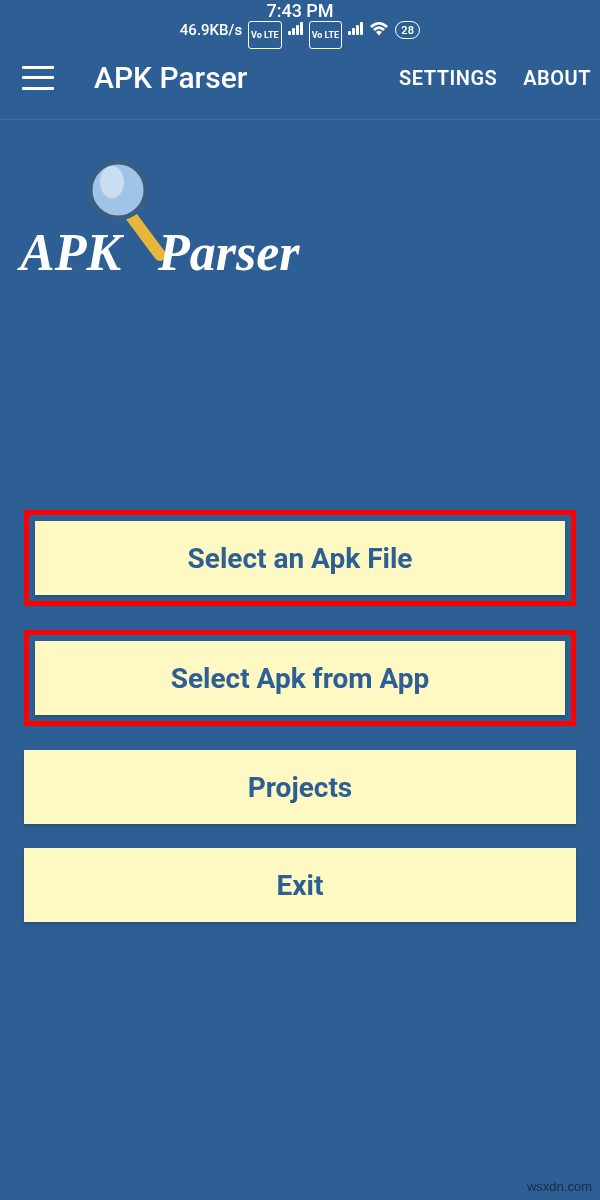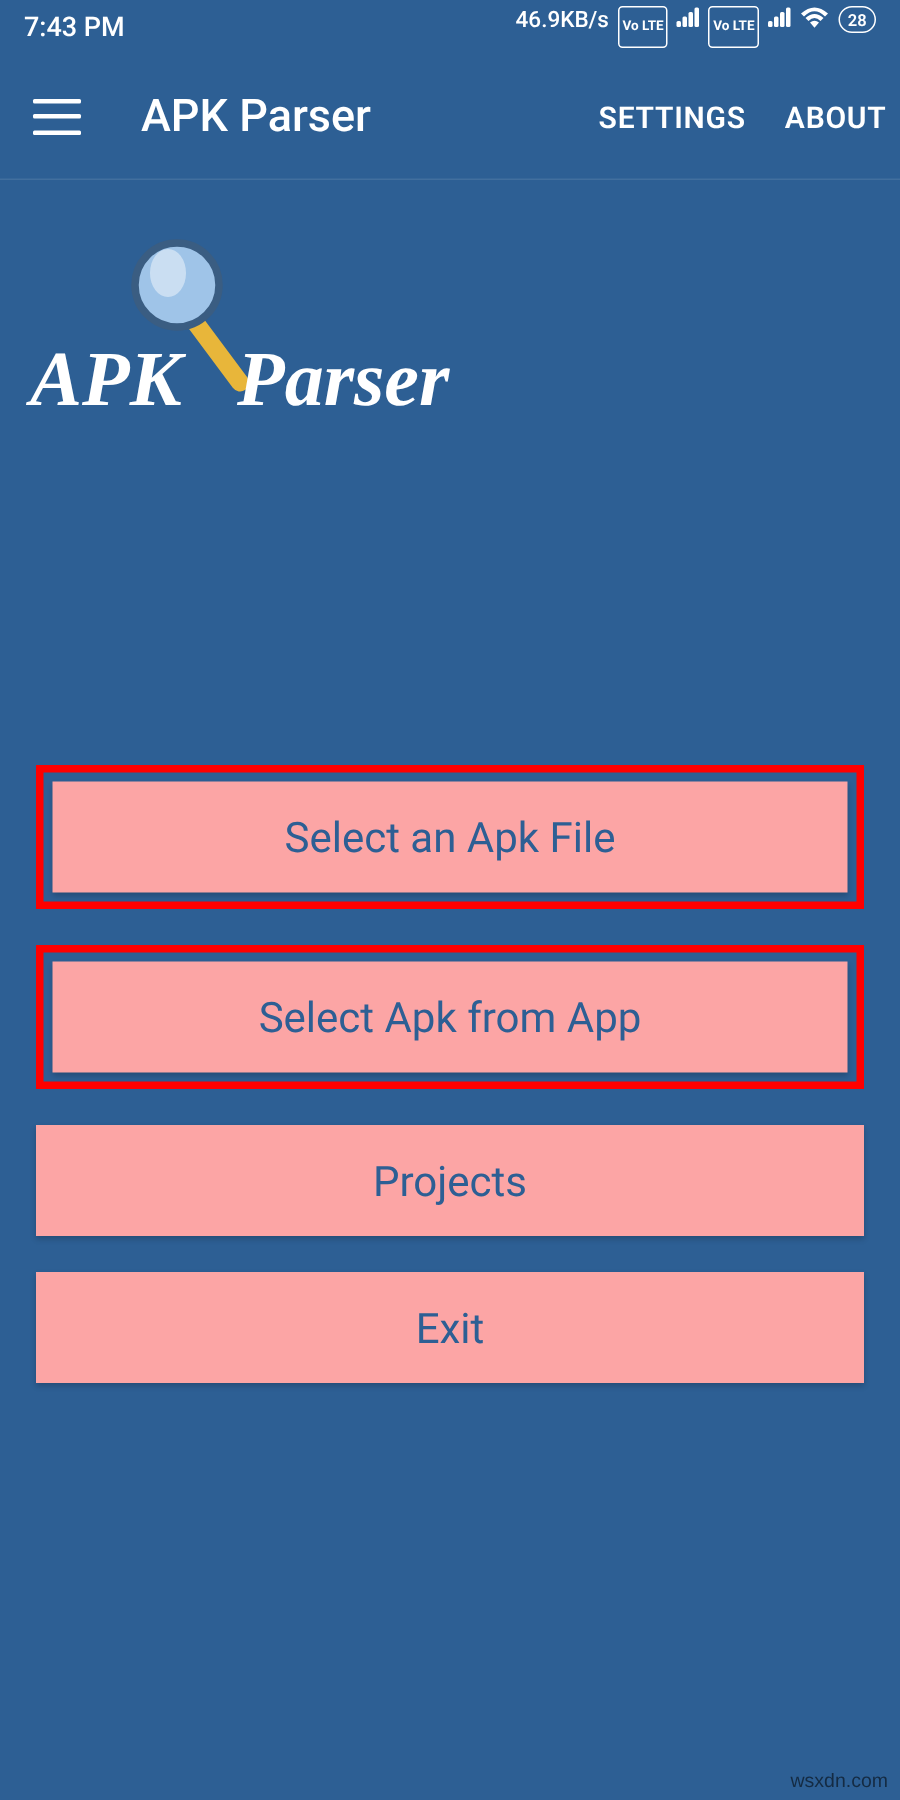--- a/index.html
+++ b/index.html
@@ -12,20 +12,21 @@
   }
 
   
   .status-bar {
     height: 36px;
     display: flex;
     align-items: center;
     padding: 0 16px;
     font-size: 18px;
     font-weight: 500;
+    flex-direction: column;
   }
   .status-left { flex: 1; }
   .status-right {
     display: flex;
     align-items: flex-start;
     gap: 6px;
     font-size: 15px;
   }
   .sig-icon, .wifi-icon, .batt-icon, .lte-badge {
     display: inline-flex;
@@ -102,29 +103,29 @@
     display: flex;
     flex-direction: column;
     gap: 24px;
   }
   .btn-highlight {
     border: 5px solid #ff0000;
     padding: 6px;
   }
   .btn-plain { padding: 0; }
   .main-btn {
-    background: #fca5a5;
+    background: #fef9c3;
     color: #2d5f94;
     height: 74px;
     width: 100%;
     display: flex;
     align-items: center;
     justify-content: center;
     font-size: 28px;
-    font-weight: 400;
+    font-weight: 700;
     cursor: pointer;
     box-shadow: 0 2px 4px rgba(0,0,0,.2);
   }
 
   
   .watermark {
     position: absolute;
     bottom: 6px; right: 8px;
     font-size: 13px;
     color: rgba(0,0,0,.55);

